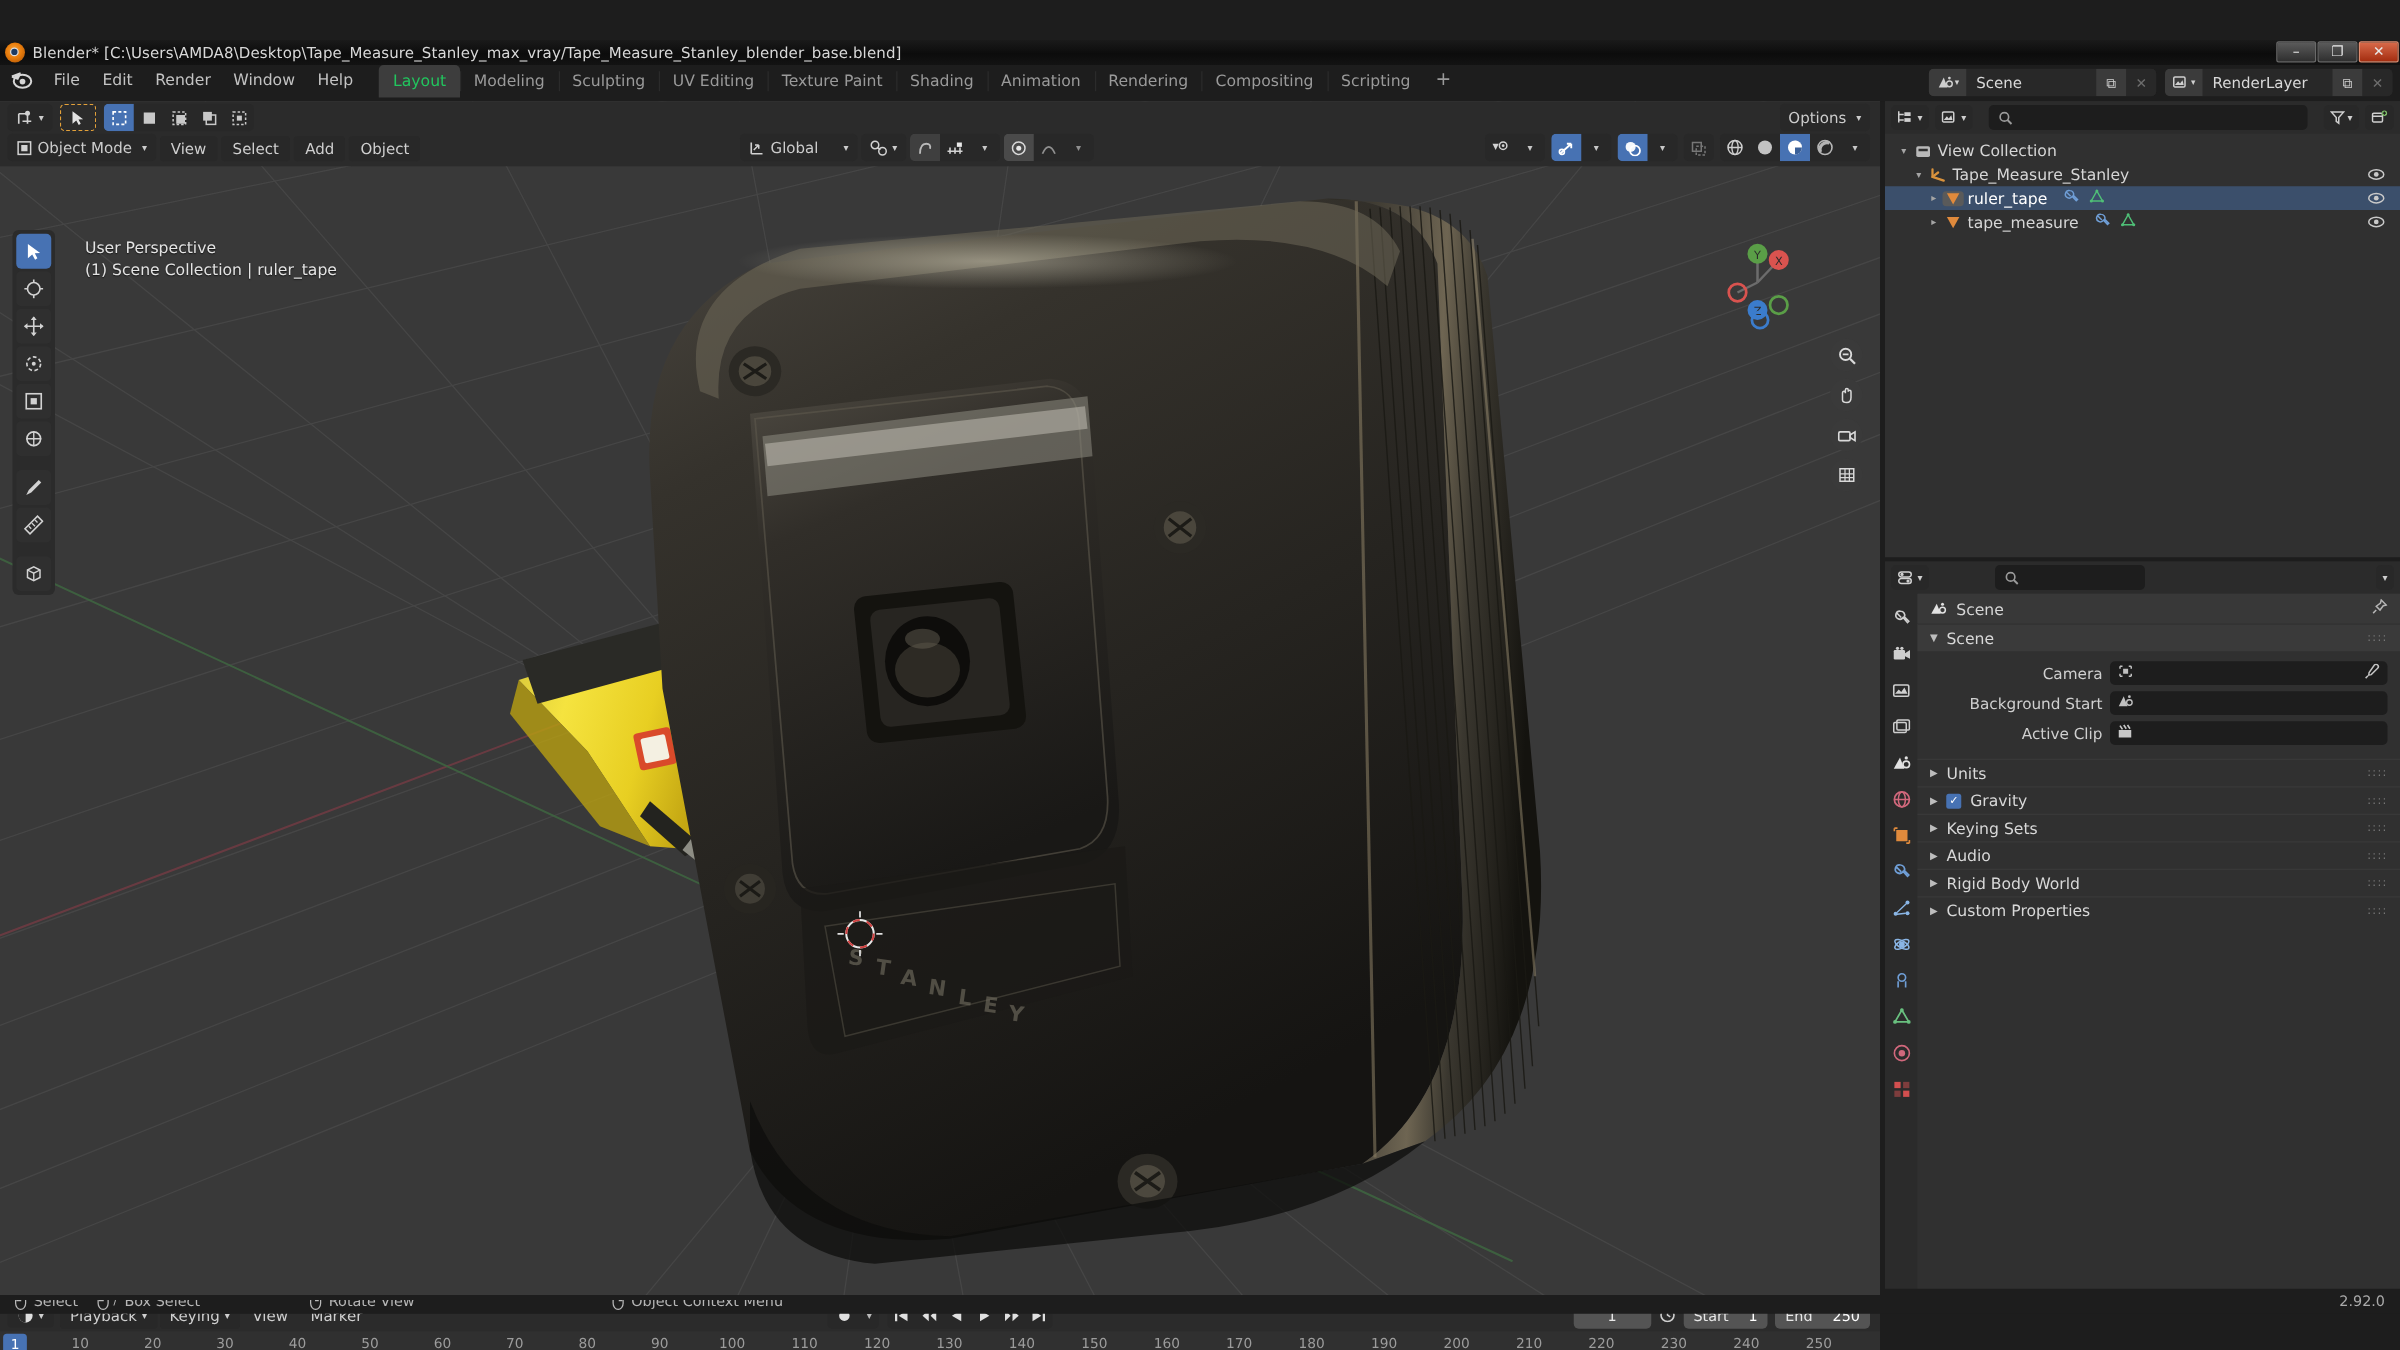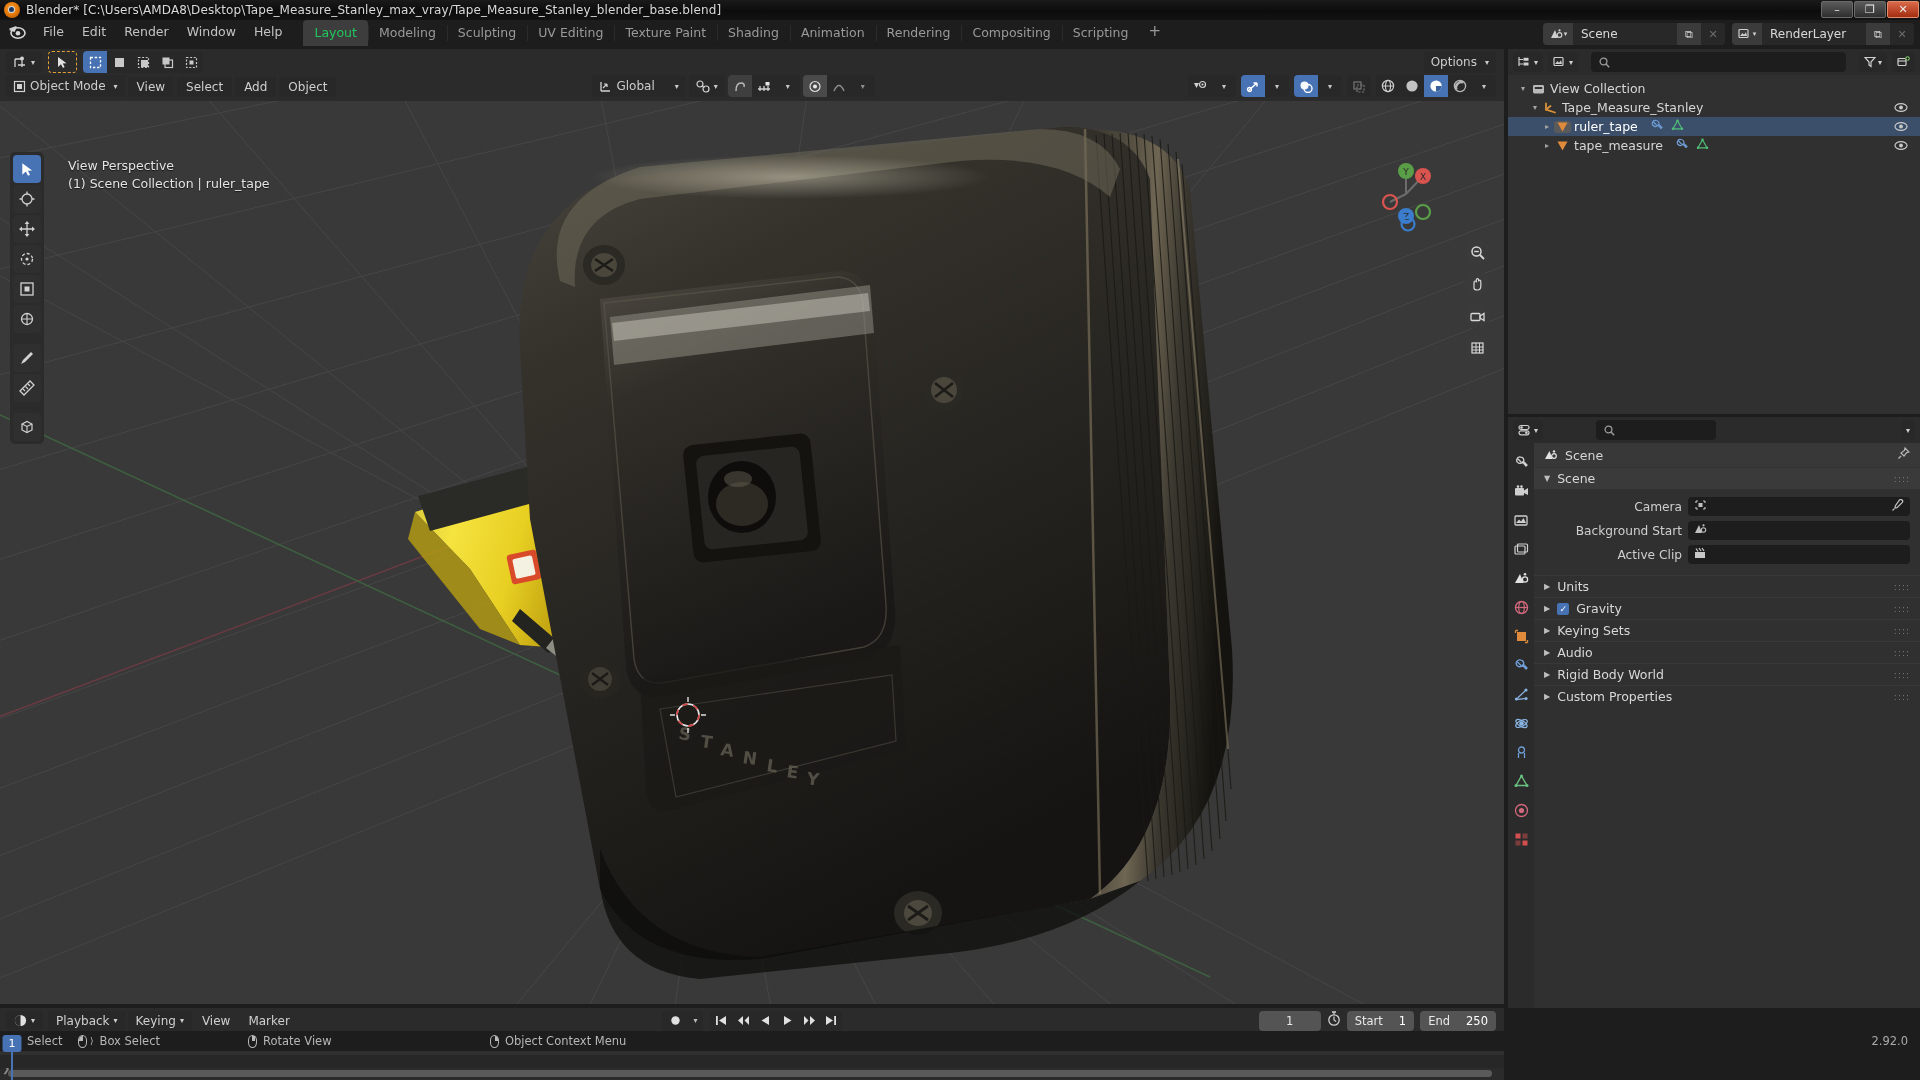--- a/index.html
+++ b/index.html
@@ -3,21 +3,21 @@
 <meta charset="utf-8">
 <style>
   * { box-sizing: border-box; margin:0; padding:0; }
   html,body{ width:1920px; height:1080px; overflow:hidden; background:#1d1d1d;
     font-family:"DejaVu Sans","Liberation Sans",sans-serif; }
   body{ -webkit-font-smoothing:antialiased; }
 
   
   #titlebar{ height:20px; width:100%;
     background:linear-gradient(to bottom,#1a1a1a 0%, #0c0c0c 55%, #131313 100%);
-    display:flex; align-items:center; position:relative; }
+    display:flex; align-items:center; position:relative;margin-top:32px; }
   #titlebar .tb-icon{ width:16px;height:16px;margin-left:4px;margin-right:6px;
     border-radius:50%; background:radial-gradient(circle at 45% 40%,#f5a33c 0%,#e87d0d 45%,#a54e05 100%);
     position:relative; flex:0 0 auto;}
   #titlebar .tb-icon:after{content:"";position:absolute;left:5px;top:5px;width:5px;height:5px;
     border-radius:50%;background:#1b3a63;box-shadow:0 0 0 1px #dcdcdc;}
   #titlebar .tb-text{ color:#d8d8d8; font-size:12px; letter-spacing:.1px; white-space:nowrap;}
   #winbtns{ position:absolute; right:0; top:1px; display:flex; height:18px;}
   #winbtns .wb{ width:32px;height:17px;margin-right:1px;display:flex;align-items:center;justify-content:center;
      background:linear-gradient(to bottom,#5b5b5b,#2f2f2f); border:1px solid #6a6a6a; border-radius:2px;
      color:#e9e9e9; font-size:11px; line-height:1;}
@@ -645,21 +645,21 @@
       <div class="tool sep"></div>
       <div class="tool">
         <svg width="16" height="16" viewBox="0 0 16 16">
             <path d="M3 5 L8 2.5 L13 5 L13 11 L8 13.5 L3 11 Z" fill="none" stroke="#d2d2d2" stroke-width="1.2"></path>
             <path d="M3 5 L8 7.5 L13 5 M8 7.5 L8 13.5" stroke="#d2d2d2" stroke-width="1.1" fill="none"></path>
           </svg>
       </div>
     </div>
 
     <div id="vp-text">
-      <div>View Perspective</div>
+      <div>User Perspective</div>
       <div>(1) Scene Collection | ruler_tape</div>
     </div>
 
     <div id="gizmo">
       <svg width="80" height="80" viewBox="0 0 80 80">
         <line x1="40" y1="40" x2="57" y2="22" stroke="#6c6c6c" stroke-width="2"></line>
         <line x1="40" y1="40" x2="40" y2="17" stroke="#6c6c6c" stroke-width="2"></line>
         <line x1="40" y1="40" x2="24" y2="48" stroke="#6c6c6c" stroke-width="2"></line>
         <circle cx="57" cy="22" r="8" fill="#d9534f"></circle>
           <text x="57" y="26" font-size="9" fill="#2b2b2b" text-anchor="middle" font-family="DejaVu Sans">X</text>

